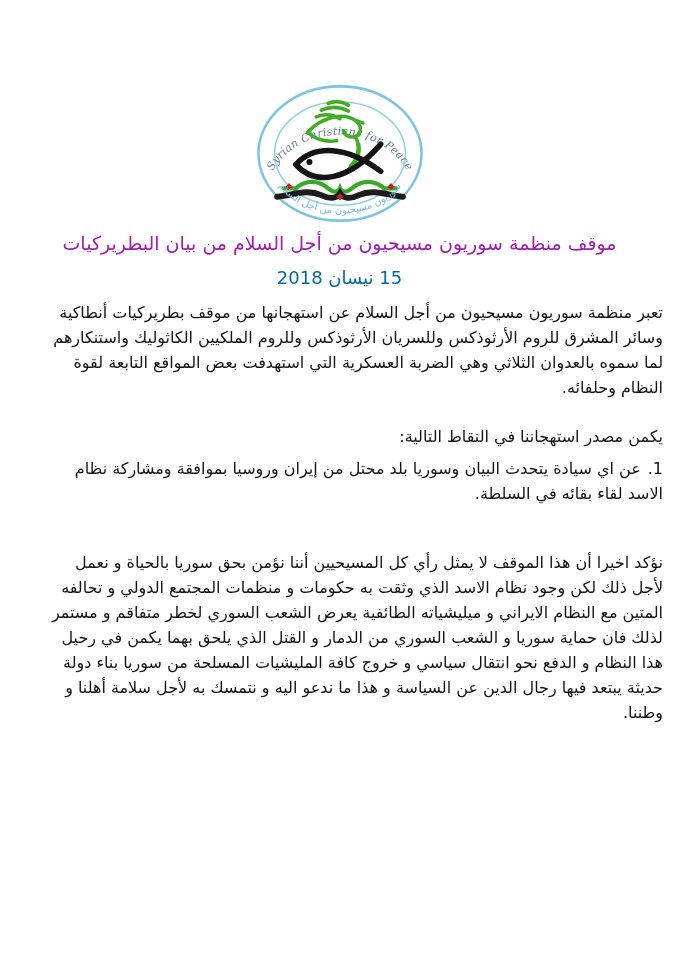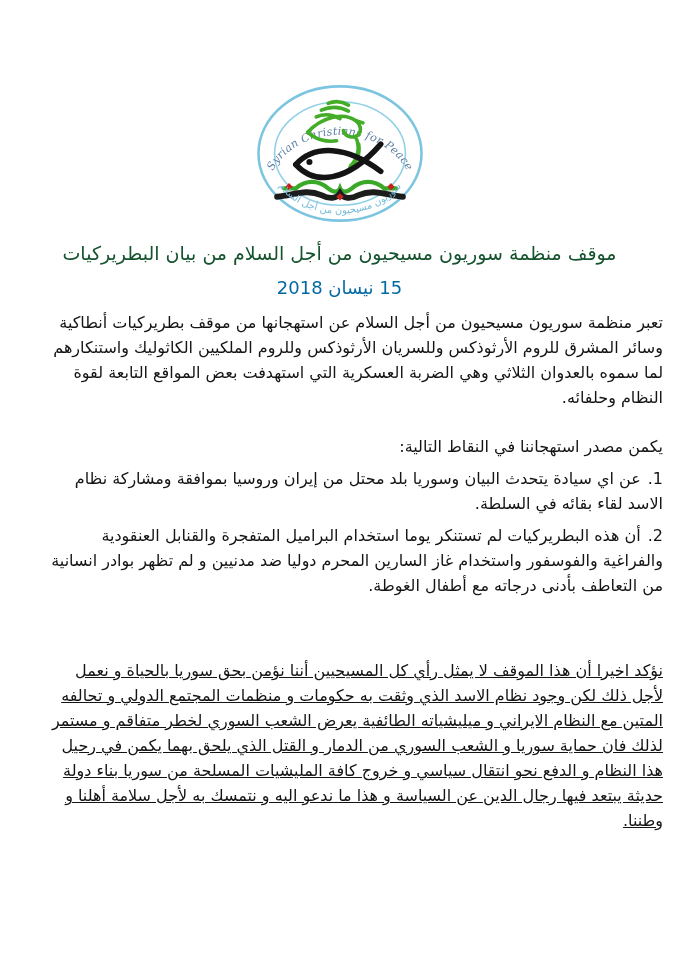--- a/index.html
+++ b/index.html
@@ -18,25 +18,24 @@
     padding-top:83px;
     text-align:center;
     direction:ltr;
   }
   .logo-svg { display:inline-block; }
   .doc-body {
     direction:rtl;
     unicode-bidi:embed;
   }
   .doc-title {
-    margin-top:10px;
     text-align:center;
     font-size:19px;
     line-height:30px;
-    color:#14532d;
+    color:#a21caf;
   }
   .doc-date {
     margin-top:7px;
     text-align:center;
     font-size:18px;
     line-height:26px;
     color:#0369a1;
   }
   .doc-text {
     padding-right:16px;
@@ -44,21 +43,21 @@
     text-align:right;
     font-size:16px;
     line-height:25px;
     color:#141414;
   }
   .para-1 { margin-top:9px; }
   .list-intro { margin-top:24px; }
   .numbered-list { margin-top:2px; }
   .list-item { margin-top:7px; }
   .list-item .num { margin-left:7px; }
-  .para-2 { margin-top:60px;text-decoration:underline; }
+  .para-2 { margin-top:44px; }
 </style>
 </head>
 <body>
 
 <div class="page">
 
   <div class="logo-wrap">
     <svg class="logo-svg" width="170" height="141" viewBox="0 0 200 166" aria-hidden="true">
       <defs>
         <path id="topArc" d="M 20,106 A 85,68 0 0 1 180,106" fill="none"></path>
@@ -110,21 +109,18 @@
     <div class="doc-date">15 نيسان 2018</div>
 
     <div class="doc-text para-1">تعبر منظمة سوريون مسيحيون من أجل السلام عن استهجانها من موقف بطريركيات أنطاكية وسائر المشرق للروم الأرثوذكس وللسريان الأرثوذكس وللروم الملكيين الكاثوليك واستنكارهم لما سموه بالعدوان الثلاثي وهي الضربة العسكرية التي استهدفت بعض المواقع التابعة لقوة النظام وحلفائه.</div>
 
     <div class="doc-text list-intro">يكمن مصدر استهجاننا في النقاط التالية:</div>
 
     <div class="doc-text numbered-list">
       <div class="list-item">
         <span class="num">1.</span><span class="item-text">عن اي سيادة يتحدث البيان وسوريا بلد محتل من إيران وروسيا بموافقة ومشاركة نظام الاسد لقاء بقائه في السلطة.</span>
       </div>
-      <div class="list-item">
-        <span class="num">2.</span><span class="item-text">أن هذه البطريركيات لم تستنكر يوما استخدام البراميل المتفجرة والقنابل العنقودية والفراغية والفوسفور واستخدام غاز السارين المحرم دوليا ضد مدنيين و لم تظهر بوادر انسانية من التعاطف بأدنى درجاته مع أطفال الغوطة.</span>
-      </div>
     </div>
 
     <div class="doc-text para-2">نؤكد اخيرا أن هذا الموقف لا يمثل رأي كل المسيحيين أننا نؤمن بحق سوريا بالحياة و نعمل لأجل ذلك لكن وجود نظام الاسد الذي وثقت به حكومات و منظمات المجتمع الدولي و تحالفه المتين مع النظام الايراني و ميليشياته الطائفية يعرض الشعب السوري لخطر متفاقم و مستمر لذلك فان حماية سوريا و الشعب السوري من الدمار و القتل الذي يلحق بهما يكمن في رحيل هذا النظام و الدفع نحو انتقال سياسي و خروج كافة المليشيات المسلحة من سوريا بناء دولة حديثة يبتعد فيها رجال الدين عن السياسة و هذا ما ندعو اليه و نتمسك به لأجل سلامة أهلنا و وطننا.</div>
 
   </div>
 </div>
 
 </body></html>

